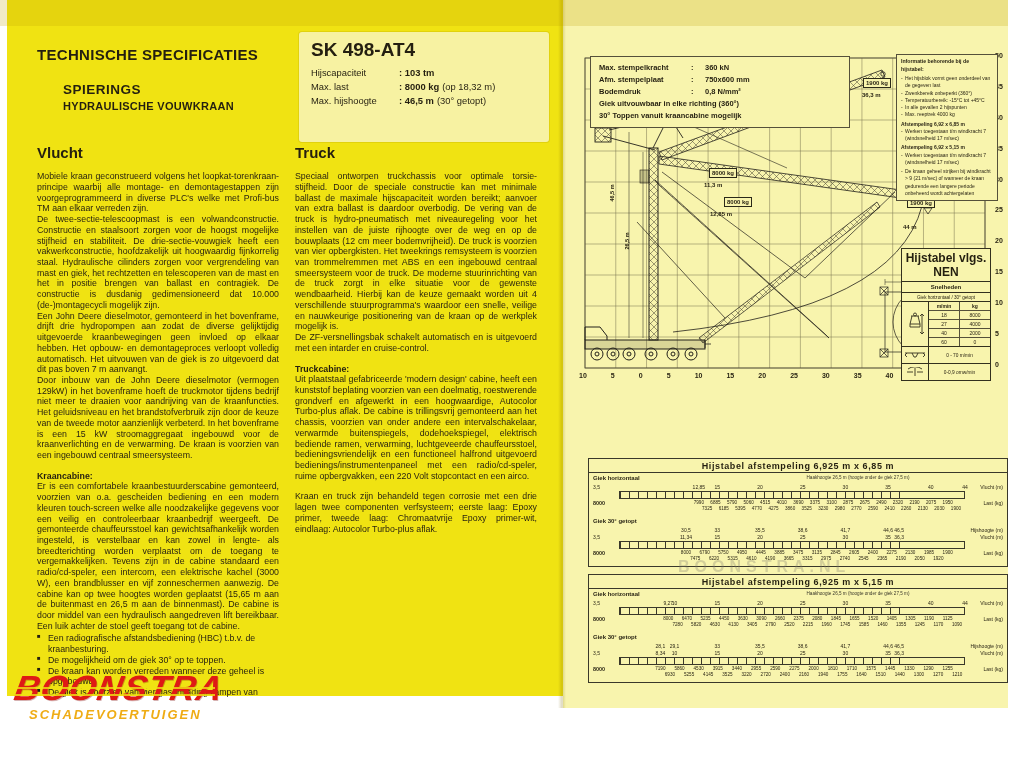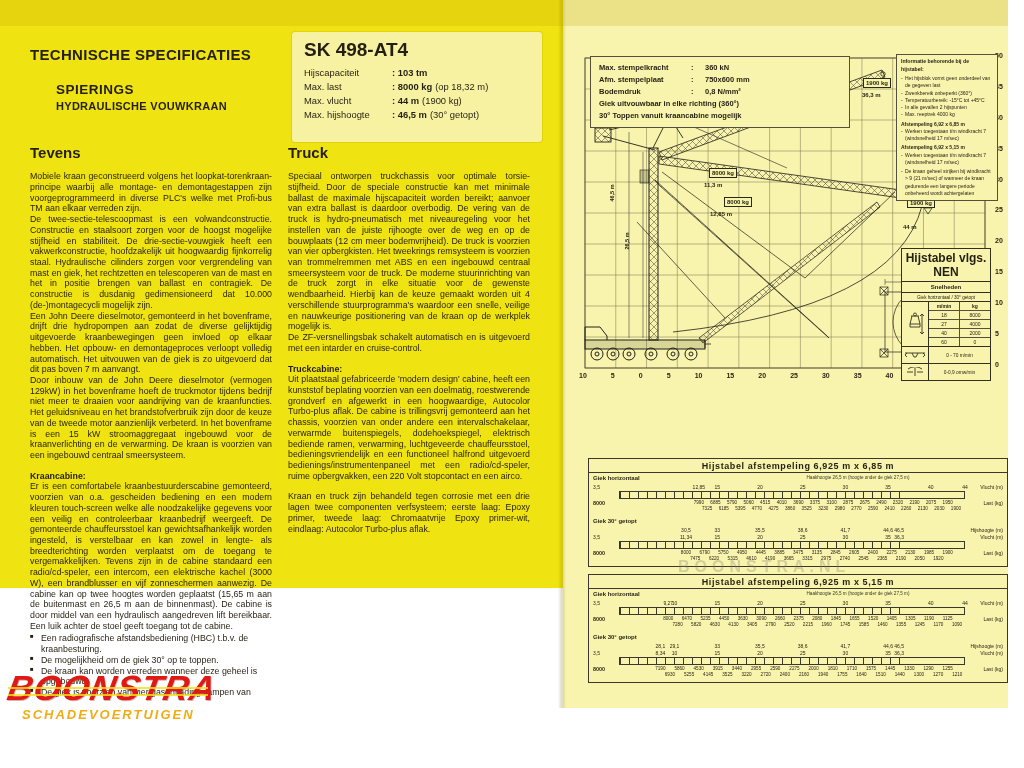--- a/index.html
+++ b/index.html
@@ -1,19 +1,19 @@
 <!DOCTYPE html>
 <html><head>
 <meta charset="utf-8">
 <style>
   html,body{margin:0;padding:0;background:#ffffff;}
   .canvas{position:relative;width:1024px;height:768px;background:#ffffff;overflow:hidden;
           font-family:"Liberation Sans",sans-serif;color:#241f10;}
   
-  .left-page{position:absolute;left:0;top:0;width:563px;height:588px;background:#f0e312;}
+  .left-page{position:absolute;left:7px;top:0;width:563px;height:696px;background:#f0e312;}
   .right-page{position:absolute;left:563px;top:0;width:445px;height:708px;background:#f8f4ad;}
   .top-band{position:absolute;left:0;top:0;width:1008px;height:26px;background:rgba(190,160,0,0.22);z-index:5;}
   .fold{position:absolute;left:558px;top:0;width:8px;height:708px;
         background:linear-gradient(90deg,rgba(120,100,0,0.0),rgba(120,100,0,0.25),rgba(120,100,0,0.0));z-index:4;}
   
   .doc-title{position:absolute;left:30px;top:46px;font-size:15px;font-weight:bold;letter-spacing:0.3px;}
   .brand1{position:absolute;left:56px;top:82px;font-size:13.5px;font-weight:bold;letter-spacing:0.5px;}
   .brand2{position:absolute;left:56px;top:100px;font-size:11px;font-weight:bold;letter-spacing:0.3px;}
   .spec-box{position:absolute;left:292px;top:32px;width:226px;height:96px;background:#f7f2a2;
             border-radius:3px;padding:7px 12px;box-shadow:0 0 0 1px rgba(180,160,0,0.25);}
@@ -128,34 +128,29 @@
       <div class="spec-row">
         <span class="spec-l">Hijscapaciteit</span>
         <span class="spec-v">103 tm</span>
       </div>
       <div class="spec-row">
         <span class="spec-l">Max. last</span>
         <span class="spec-v">8000 kg</span>
         <span class="spec-n">(op 18,32 m)</span>
       </div>
       <div class="spec-row">
-        <span class="spec-l">Max. vlucht</span>
-        <span class="spec-v">44 m</span>
-        <span class="spec-n">(1900 kg)</span>
-      </div>
-      <div class="spec-row">
         <span class="spec-l">Max. hijshoogte</span>
         <span class="spec-v">46,5 m</span>
         <span class="spec-n">(30° getopt)</span>
       </div>
     </div>
 
     <div class="cols">
       <div class="col">
-        <h2>Tevens</h2>
+        <h2>Vlucht</h2>
         <div>
             <span class="para">Mobiele kraan geconstrueerd volgens het loopkat-torenkraan-principe waarbij alle montage- en demontagestappen zijn voorgeprogrammeerd in diverse PLC's welke met Profi-bus TM aan elkaar verreden zijn.</span>
             <span class="para">De twee-sectie-telescoopmast is een volwandconstructie. Constructie en staalsoort zorgen voor de hoogst mogelijke stijfheid en stabiliteit. De drie-sectie-vouwgiek heeft een vakwerkconstructie, hoofdzakelijk uit hoogwaardig fijnkorrelig staal. Hydraulische cilinders zorgen voor vergrendeling van mast en giek, het rechtzetten en telescoperen van de mast en het in positie brengen van ballast en contragiek. De constructie is dusdanig gedimensioneerd dat 10.000 (de-)montagecycli mogelijk zijn.</span>
             <span class="para">Een John Deere dieselmotor, gemonteerd in het bovenframe, drijft drie hydropompen aan zodat de diverse gelijktijdig uitgevoerde kraanbewegingen geen invloed op elkaar hebben. Het opbouw- en demontageproces verloopt volledig automatisch. Het uitvouwen van de giek is zo uitgevoerd dat dit pas boven 7 m aanvangt.</span>
             <span class="para">Door inbouw van de John Deere dieselmotor (vermogen 129kW) in het bovenframe hoeft de truckmotor tijdens bedrijf niet meer te draaien voor aandrijving van de kraanfuncties. Het geluidsniveau en het brandstofverbruik zijn door de keuze van de tweede motor aanzienlijk verbeterd. In het bovenframe is een 15 kW stroomaggregaat ingebouwd voor de kraanverlichting en de verwarming. De kraan is voorzien van een ingebouwd centraal smeersysteem.</span>
           </div>
         <div class="subhead">Kraancabine:</div>
         <div class="para">Er is een comfortabele kraanbestuurderscabine gemonteerd, voorzien van o.a. gescheiden bediening en een modern kleuren touch-screen welke alle noodzakelijke gegevens voor een veilig en controleerbaar kraanbedrijf weergeeft. De gemonteerde chauffeursstoel kan gewichtsafhankelijk worden ingesteld, is verstelbaar en kan zowel in lengte- als breedterichting worden verplaatst om de toegang te vergemakkelijken. Tevens zijn in de cabine standaard een radio/cd-speler, een intercom, een elektrische kachel (3000 W), een brandblusser en vijf zonneschermen aanwezig. De cabine kan op twee hoogtes worden geplaatst (15,65 m aan de buitenmast en 26,5 m aan de binnenmast). De cabine is door middel van een hydraulisch aangedreven lift bereikbaar. Een luik achter de stoel geeft toegang tot de cabine.</div>
         <div style="margin-top:2px;">
             <span class="bullet">Een radiografische afstandsbediening (HBC) t.b.v. de kraanbesturing.</span>

